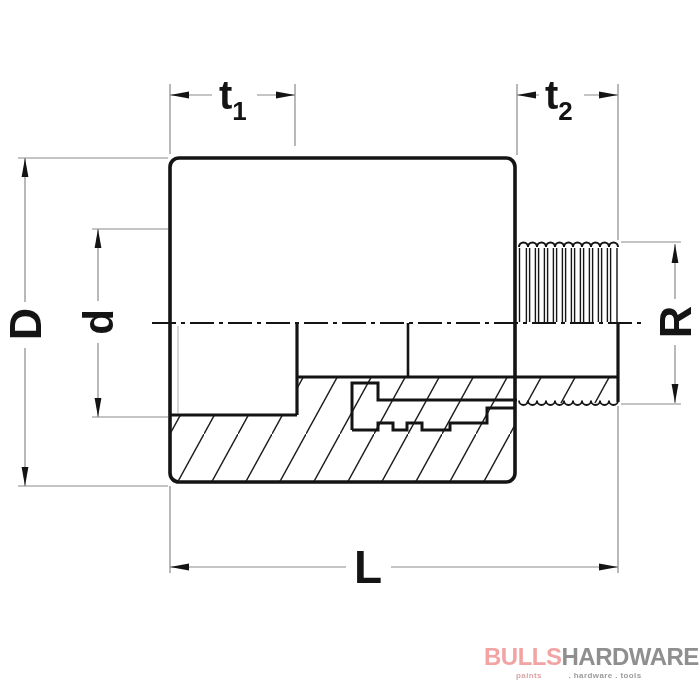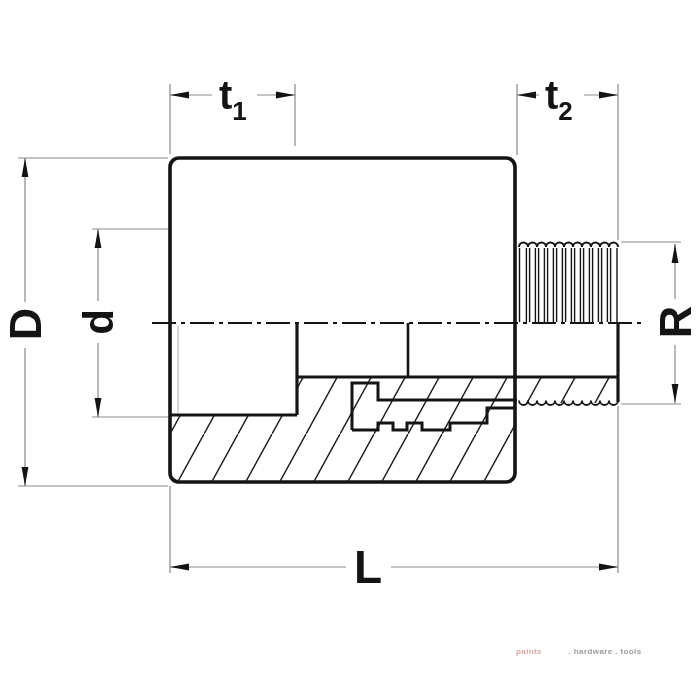--- a/index.html
+++ b/index.html
@@ -101,18 +101,21 @@
     <g>
       <path d="M170,486 V573 M618,406 V573 M170,567 H346 M391,567 H618" stroke="#8a8a8a" stroke-width="1.2" fill="none"></path>
       <polygon points="170,567 189,563.6 189,570.4" fill="#141414"></polygon>
       <polygon points="618,567 599,563.6 599,570.4" fill="#141414"></polygon>
       <text x="368" y="583" text-anchor="middle" font-size="46">L</text>
     </g>
   </svg>
 
   
   <div class="logo">
+    <div class="logo-line1">
+      <span class="logo-bulls">BULLS</span><span class="logo-hardware">HARDWARE</span>
+    </div>
     <div class="logo-line2">
       <span class="logo-tagline-paints">paints</span><span class="logo-tagline-rest"> . hardware . tools</span>
     </div>
   </div>
 
 </div>
 
 </body></html>

